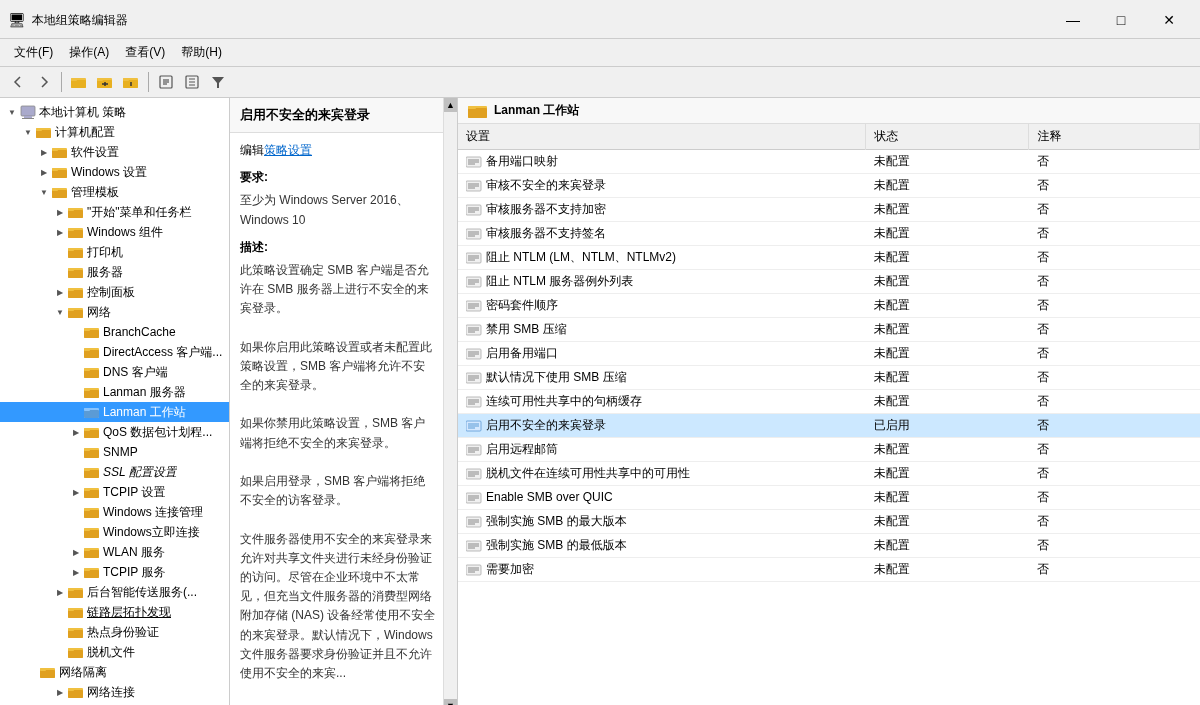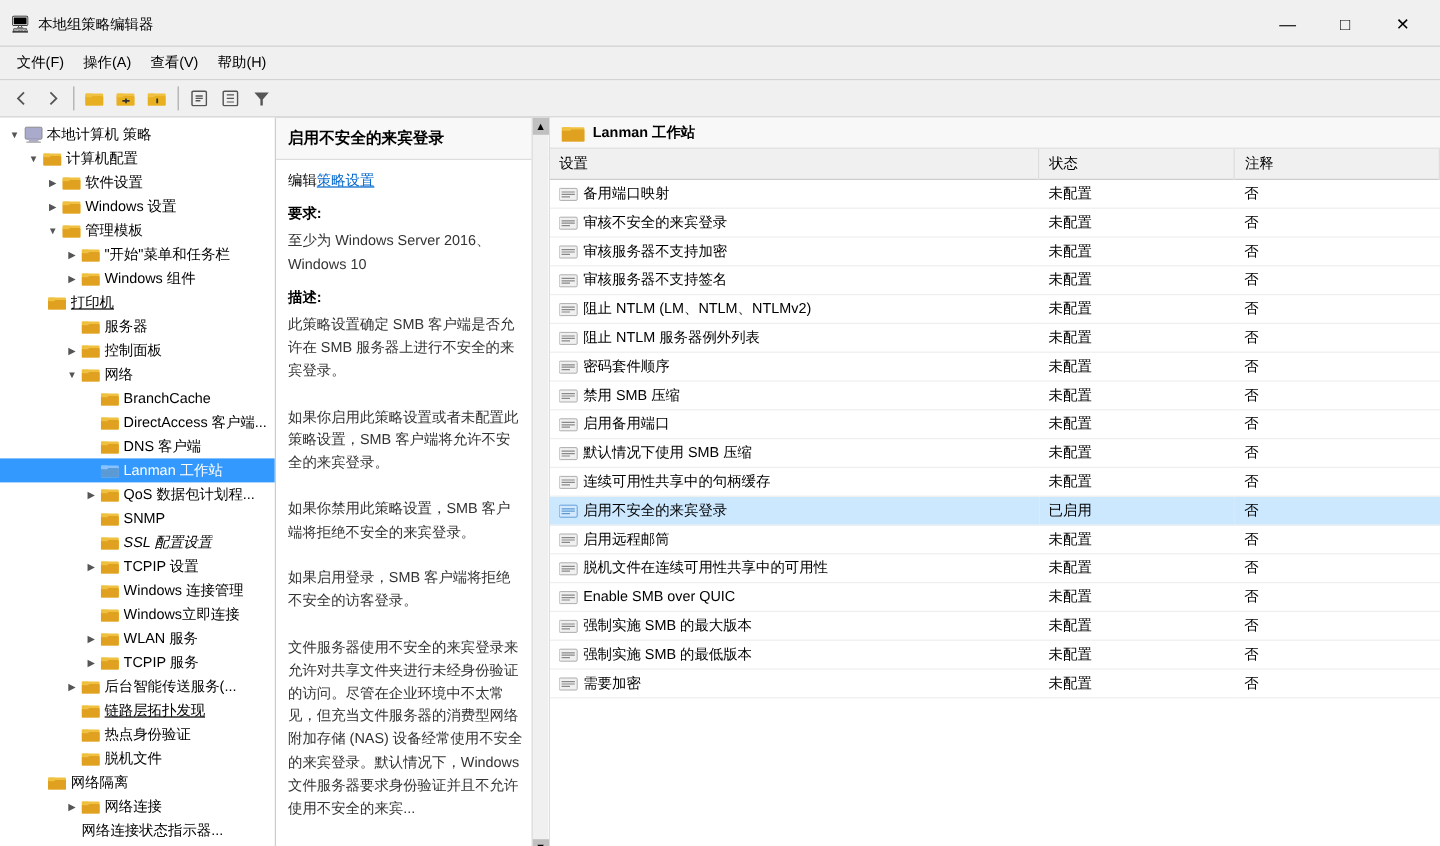--- a/index.html
+++ b/index.html
@@ -378,21 +378,21 @@
       <div class="tree-item" style="padding-left:52px;">
         <span class="tree-expand">▶</span>
         <svg class="tree-folder-icon" viewBox="0 0 16 14">
             <rect x="0" y="3" width="15" height="10" rx="1" fill="#f0c040"></rect>
             <rect x="0" y="5" width="15" height="8" rx="1" fill="#e0a020"></rect>
             <rect x="0" y="3" width="6" height="3" rx="1" fill="#f0c040"></rect>
           </svg>
         <span class="tree-label">Windows 组件</span>
       </div>
 
-      <div class="tree-item" style="padding-left:24px;text-decoration:underline;">
+      <div class="tree-item" style="padding-left:52px;">
         <span class="tree-expand" style="visibility:hidden;">▶</span>
         <svg class="tree-folder-icon" viewBox="0 0 16 14">
             <rect x="0" y="3" width="15" height="10" rx="1" fill="#f0c040"></rect>
             <rect x="0" y="5" width="15" height="8" rx="1" fill="#e0a020"></rect>
             <rect x="0" y="3" width="6" height="3" rx="1" fill="#f0c040"></rect>
           </svg>
         <span class="tree-label">打印机</span>
       </div>
 
       <div class="tree-item" style="padding-left:52px;">
@@ -448,20 +448,29 @@
       <div class="tree-item" style="padding-left:68px;text-align:center;">
         <span class="tree-expand" style="visibility:hidden;">▶</span>
         <svg class="tree-folder-icon" viewBox="0 0 16 14">
             <rect x="0" y="3" width="15" height="10" rx="1" fill="#f0c040"></rect>
             <rect x="0" y="5" width="15" height="8" rx="1" fill="#e0a020"></rect>
             <rect x="0" y="3" width="6" height="3" rx="1" fill="#f0c040"></rect>
           </svg>
         <span class="tree-label">DNS 客户端</span>
       </div>
 
+      <div class="tree-item" style="padding-left:68px;">
+        <span class="tree-expand" style="visibility:hidden;">▶</span>
+        <svg class="tree-folder-icon" viewBox="0 0 16 14">
+            <rect x="0" y="3" width="15" height="10" rx="1" fill="#f0c040"></rect>
+            <rect x="0" y="5" width="15" height="8" rx="1" fill="#e0a020"></rect>
+            <rect x="0" y="3" width="6" height="3" rx="1" fill="#f0c040"></rect>
+          </svg>
+        <span class="tree-label">Lanman 服务器</span>
+      </div>
 
       <div class="tree-item selected" style="padding-left:68px;">
         <span class="tree-expand" style="visibility:hidden;">▶</span>
         <svg class="tree-folder-icon" viewBox="0 0 16 14">
             <rect x="0" y="3" width="15" height="10" rx="1" fill="#87c4ff"></rect>
             <rect x="0" y="5" width="15" height="8" rx="1" fill="#5b9bd5"></rect>
             <rect x="0" y="3" width="6" height="3" rx="1" fill="#87c4ff"></rect>
           </svg>
         <span class="tree-label">Lanman 工作站</span>
       </div>

